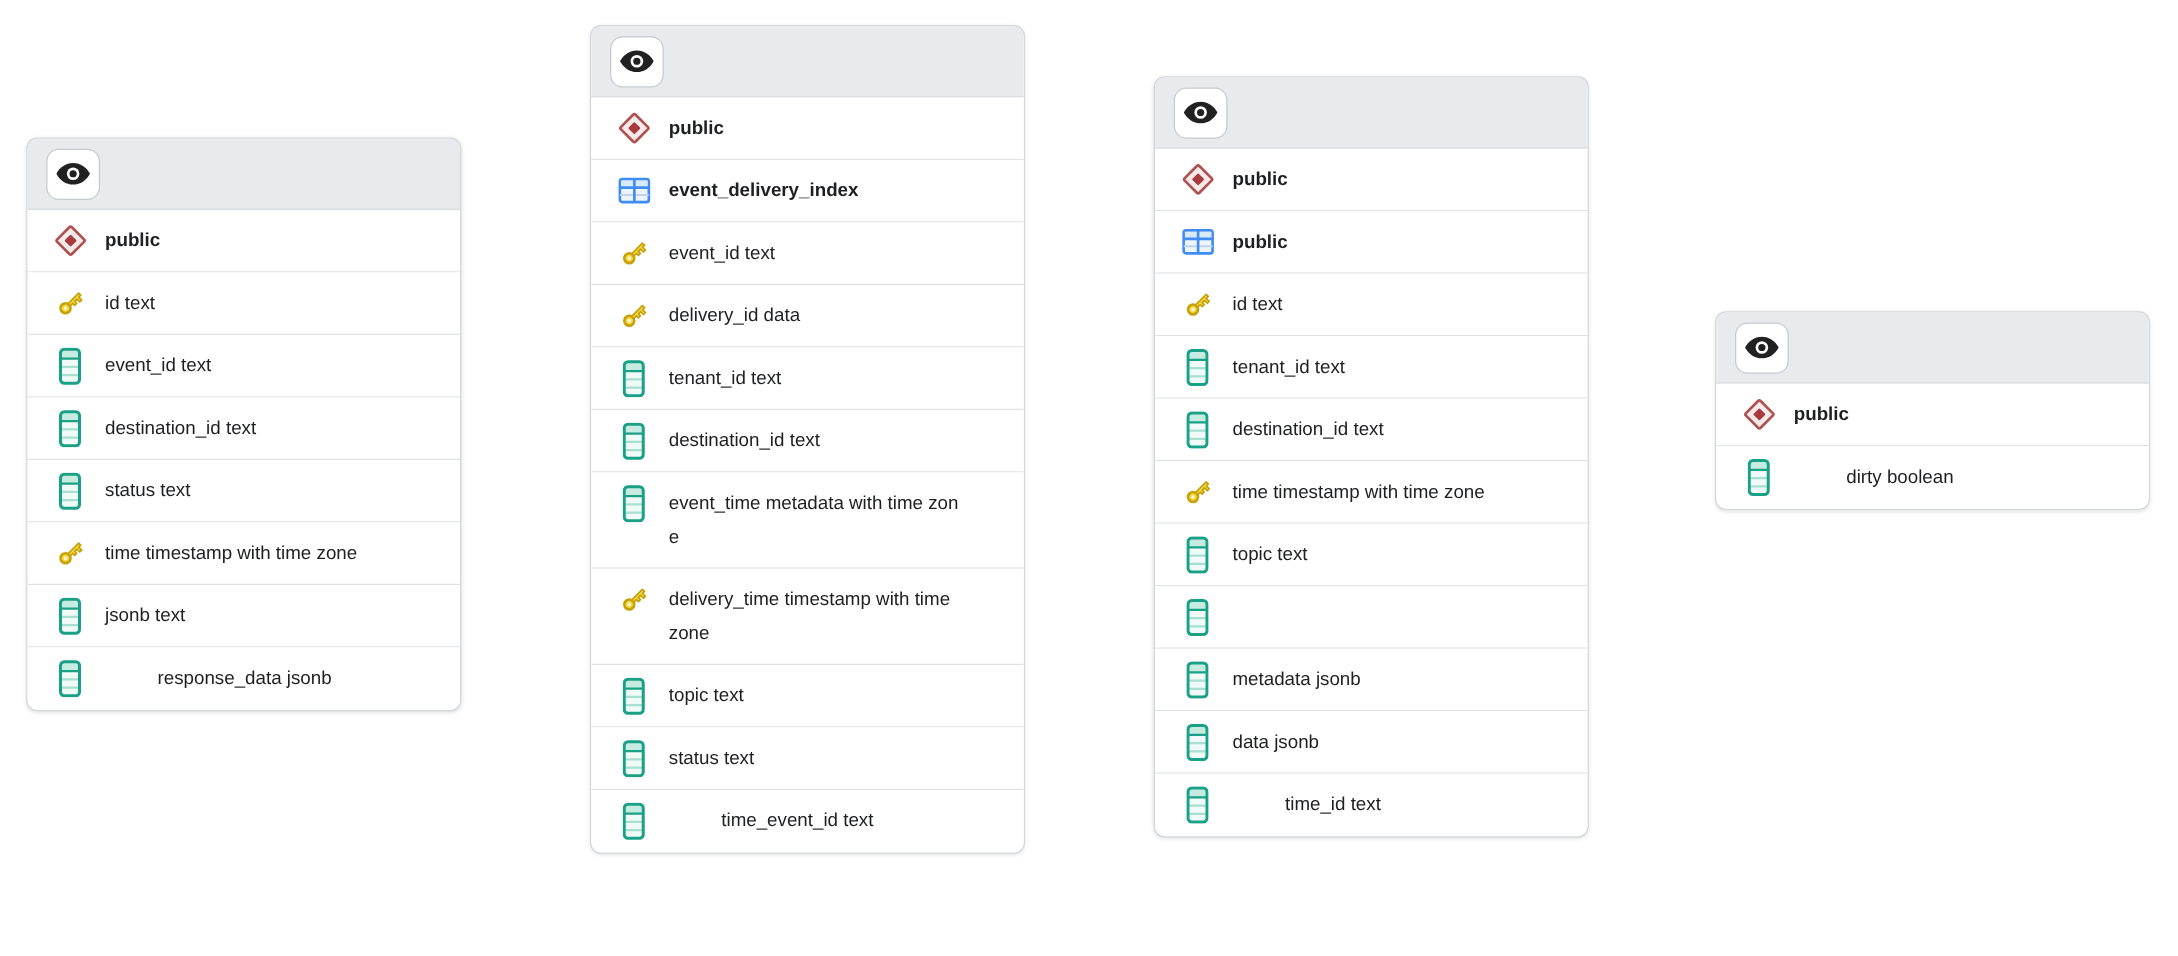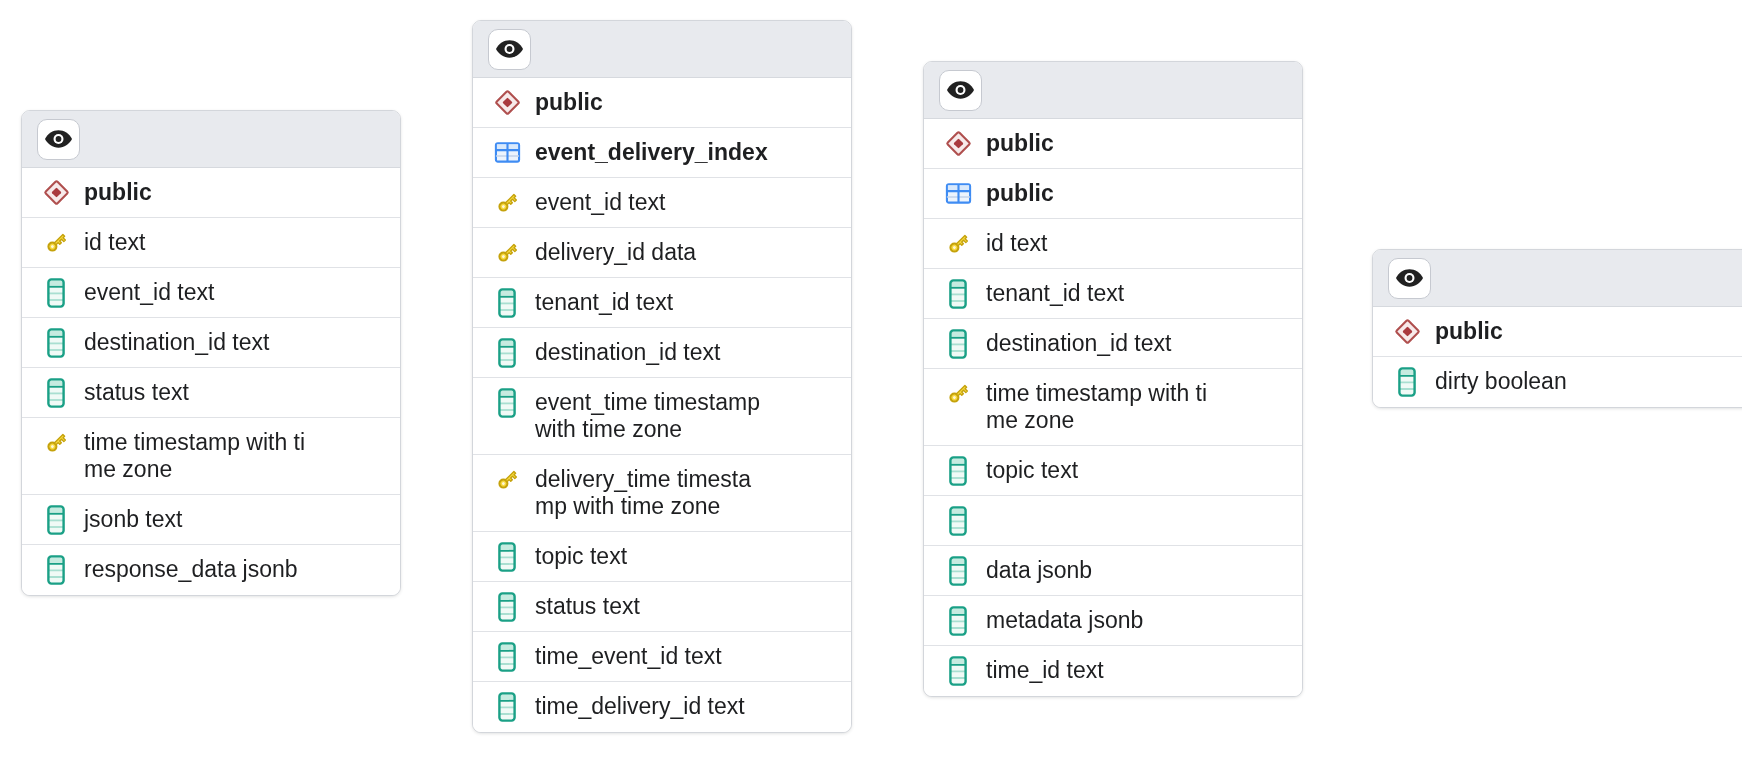--- a/index.html
+++ b/index.html
@@ -2,26 +2,26 @@
 <html><head>
 <meta charset="utf-8">
 <title>Schema Diagram</title>
 <style>
   html, body { margin: 0; padding: 0; background: #ffffff; }
   body { font-family: "Liberation Sans", sans-serif; }
   .canvas { position: relative; width: 1742px; height: 765px; background: #ffffff; overflow: hidden; }
 
   .table-card {
     position: absolute;
-    width: 380px;
+    width: 348px;
     background: #ffffff;
     border: 1px solid #d3d6db;
     border-radius: 9px;
     box-shadow: 0 1px 3px rgba(60,64,67,0.15);
-    font-size: 23px;
+    font-size: 15px;
     color: #1e1f21;
     overflow: hidden;
     box-sizing: border-box;
   }
   .card-0 { left: 21px;   top: 110px; }
   .card-1 { left: 472px;  top: 20px;  }
   .card-2 { left: 923px;  top: 61px;  }
   .card-3 { left: 1372px; top: 249px; }
 
   .card-header {
@@ -46,21 +46,21 @@
   .row {
     display: flex;
     align-items: flex-start;
     padding: 11px 14px 11px 18px;
     min-height: 50px;
     box-sizing: border-box;
     border-bottom: 1px solid #e0e2e6;
     line-height: 27px;
     background: #ffffff;
   }
-  .table-card > .row:last-child { border-bottom: none; }
+  .table-card > .row:last-child { border-bottom: none; gap: 42px; }
 
   .icon-box {
     width: 32px; height: 27px;
     flex: none;
     display: flex; align-items: center; justify-content: center;
   }
   .icon-box svg { display: block; }
 
   .label {
     margin-left: 12px;
@@ -283,21 +283,21 @@
     <span class="icon-box">
       <svg width="18" height="30" viewBox="0 0 18 30">
         <rect x="1.4" y="1.4" width="15.2" height="27.2" rx="3" fill="#f0faf6"></rect>
         <path d="M2 2.2 h14 v6.6 h-14 z" fill="#c6ebe0"></path>
         <path d="M1.4 8.8 h15.2" stroke="#1aa086" stroke-width="1.8"></path>
         <path d="M1.4 15.4 h15.2" stroke="#a9dfd1" stroke-width="1.8"></path>
         <path d="M1.4 22 h15.2" stroke="#a9dfd1" stroke-width="1.8"></path>
         <rect x="1.4" y="1.4" width="15.2" height="27.2" rx="3" fill="none" stroke="#1aa086" stroke-width="2.4"></rect>
       </svg>
     </span>
-    <span class="label">event_time timestamp with time zone</span>
+    <span class="label">event_time metadata with time zone</span>
   </div>
       <div class="row">
     <span class="icon-box">
       <svg width="27" height="27" viewBox="0 0 28 28">
         <g transform="rotate(-45 14 14)">
           <circle cx="8" cy="14" r="4.1" fill="#f6d83d" stroke="#c5a20c" stroke-width="2.2"></circle>
           <circle cx="8" cy="14" r="1.5" fill="#fdf6d8"></circle>
           <path d="M12 12.8 h12.6 v2.5 h-2.3 v3.4 h-2.3 v-3.4 h-2.6 v2.4 h-2.3 v-2.4 h-3.1 z" fill="#f6d83d" stroke="#c5a20c" stroke-width="1.4" stroke-linejoin="round"></path>
         </g>
       </svg>
@@ -339,34 +339,20 @@
       <svg width="18" height="30" viewBox="0 0 18 30">
         <rect x="1.4" y="1.4" width="15.2" height="27.2" rx="3" fill="#f0faf6"></rect>
         <path d="M2 2.2 h14 v6.6 h-14 z" fill="#c6ebe0"></path>
         <path d="M1.4 8.8 h15.2" stroke="#1aa086" stroke-width="1.8"></path>
         <path d="M1.4 15.4 h15.2" stroke="#a9dfd1" stroke-width="1.8"></path>
         <path d="M1.4 22 h15.2" stroke="#a9dfd1" stroke-width="1.8"></path>
         <rect x="1.4" y="1.4" width="15.2" height="27.2" rx="3" fill="none" stroke="#1aa086" stroke-width="2.4"></rect>
       </svg>
     </span>
     <span class="label">time_event_id text</span>
-  </div>
-      <div class="row">
-
-    <span class="icon-box">
-      <svg width="18" height="30" viewBox="0 0 18 30">
-        <rect x="1.4" y="1.4" width="15.2" height="27.2" rx="3" fill="#f0faf6"></rect>
-        <path d="M2 2.2 h14 v6.6 h-14 z" fill="#c6ebe0"></path>
-        <path d="M1.4 8.8 h15.2" stroke="#1aa086" stroke-width="1.8"></path>
-        <path d="M1.4 15.4 h15.2" stroke="#a9dfd1" stroke-width="1.8"></path>
-        <path d="M1.4 22 h15.2" stroke="#a9dfd1" stroke-width="1.8"></path>
-        <rect x="1.4" y="1.4" width="15.2" height="27.2" rx="3" fill="none" stroke="#1aa086" stroke-width="2.4"></rect>
-      </svg>
-    </span>
-    <span class="label">time_delivery_id text</span>
   </div>
     </div>
     <div class="table-card card-2">
     <div class="card-header">
       <button class="eye-btn">
         <svg width="27" height="18" viewBox="0 0 28 18">
           <path d="M14 0 C8 0 3 3.5 0 9 C3 14.5 8 18 14 18 C20 18 25 14.5 28 9 C25 3.5 20 0 14 0 Z" fill="#212121"></path>
           <circle cx="14" cy="9" r="5.2" fill="#ffffff"></circle>
           <circle cx="14" cy="9" r="3" fill="#212121"></circle>
         </svg>
@@ -481,35 +467,35 @@
     <span class="icon-box">
       <svg width="18" height="30" viewBox="0 0 18 30">
         <rect x="1.4" y="1.4" width="15.2" height="27.2" rx="3" fill="#f0faf6"></rect>
         <path d="M2 2.2 h14 v6.6 h-14 z" fill="#c6ebe0"></path>
         <path d="M1.4 8.8 h15.2" stroke="#1aa086" stroke-width="1.8"></path>
         <path d="M1.4 15.4 h15.2" stroke="#a9dfd1" stroke-width="1.8"></path>
         <path d="M1.4 22 h15.2" stroke="#a9dfd1" stroke-width="1.8"></path>
         <rect x="1.4" y="1.4" width="15.2" height="27.2" rx="3" fill="none" stroke="#1aa086" stroke-width="2.4"></rect>
       </svg>
     </span>
+    <span class="label">metadata jsonb</span>
+  </div>
+      <div class="row">
+
+    <span class="icon-box">
+      <svg width="18" height="30" viewBox="0 0 18 30">
+        <rect x="1.4" y="1.4" width="15.2" height="27.2" rx="3" fill="#f0faf6"></rect>
+        <path d="M2 2.2 h14 v6.6 h-14 z" fill="#c6ebe0"></path>
+        <path d="M1.4 8.8 h15.2" stroke="#1aa086" stroke-width="1.8"></path>
+        <path d="M1.4 15.4 h15.2" stroke="#a9dfd1" stroke-width="1.8"></path>
+        <path d="M1.4 22 h15.2" stroke="#a9dfd1" stroke-width="1.8"></path>
+        <rect x="1.4" y="1.4" width="15.2" height="27.2" rx="3" fill="none" stroke="#1aa086" stroke-width="2.4"></rect>
+      </svg>
+    </span>
     <span class="label">data jsonb</span>
-  </div>
-      <div class="row">
-
-    <span class="icon-box">
-      <svg width="18" height="30" viewBox="0 0 18 30">
-        <rect x="1.4" y="1.4" width="15.2" height="27.2" rx="3" fill="#f0faf6"></rect>
-        <path d="M2 2.2 h14 v6.6 h-14 z" fill="#c6ebe0"></path>
-        <path d="M1.4 8.8 h15.2" stroke="#1aa086" stroke-width="1.8"></path>
-        <path d="M1.4 15.4 h15.2" stroke="#a9dfd1" stroke-width="1.8"></path>
-        <path d="M1.4 22 h15.2" stroke="#a9dfd1" stroke-width="1.8"></path>
-        <rect x="1.4" y="1.4" width="15.2" height="27.2" rx="3" fill="none" stroke="#1aa086" stroke-width="2.4"></rect>
-      </svg>
-    </span>
-    <span class="label">metadata jsonb</span>
   </div>
       <div class="row">
 
     <span class="icon-box">
       <svg width="18" height="30" viewBox="0 0 18 30">
         <rect x="1.4" y="1.4" width="15.2" height="27.2" rx="3" fill="#f0faf6"></rect>
         <path d="M2 2.2 h14 v6.6 h-14 z" fill="#c6ebe0"></path>
         <path d="M1.4 8.8 h15.2" stroke="#1aa086" stroke-width="1.8"></path>
         <path d="M1.4 15.4 h15.2" stroke="#a9dfd1" stroke-width="1.8"></path>
         <path d="M1.4 22 h15.2" stroke="#a9dfd1" stroke-width="1.8"></path>

